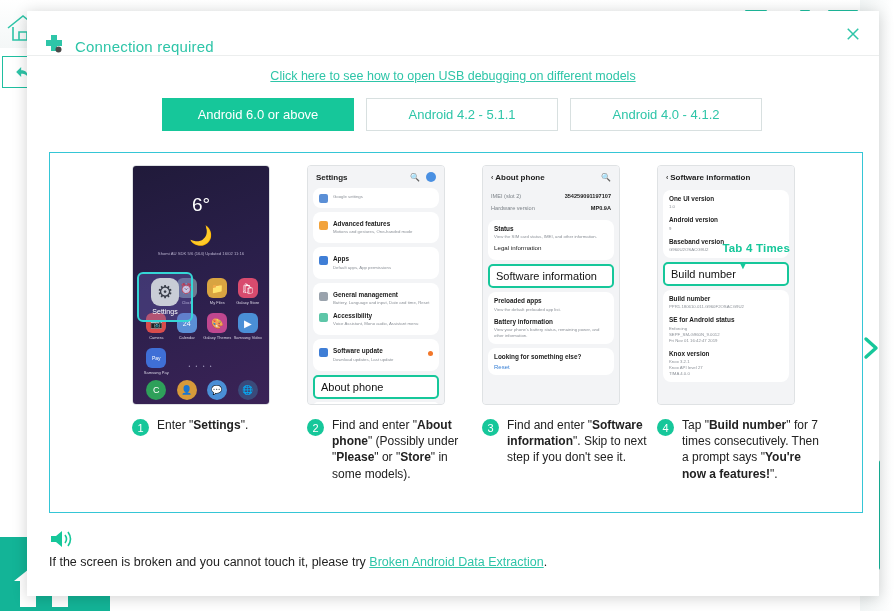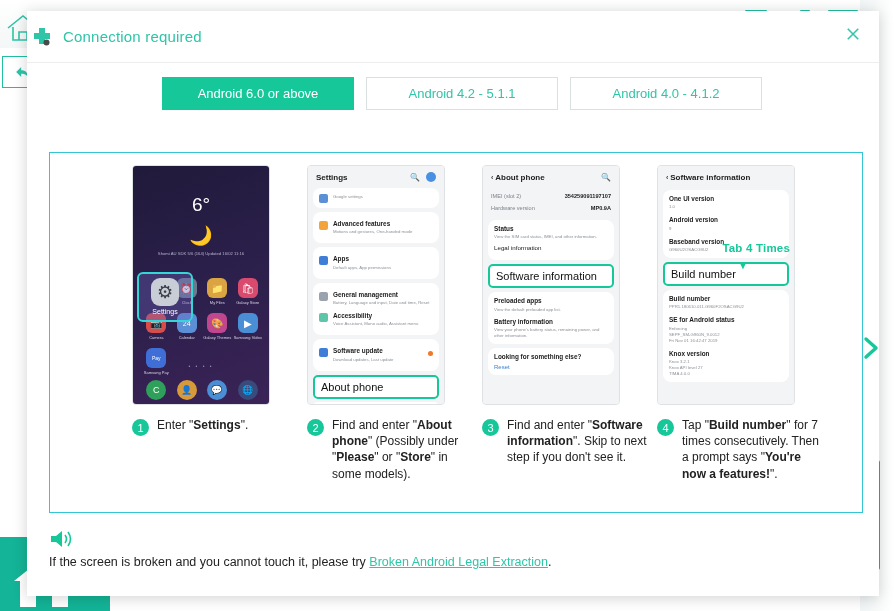--- a/index.html
+++ b/index.html
@@ -43,22 +43,22 @@
   }
 
   
   .dialog {
     position: absolute; left: 27px; top: 11px;
     width: 852px; height: 585px;
     background: #ffffff;
     box-shadow: 0 2px 14px rgba(0,0,0,0.18);
   }
   .titlebar {
-    position: relative; height: 52px; border-bottom: 1px solid #eceeee;
-    display: flex; align-items: center; padding: 0 10px 0 4px;
+    position: relative; height: 45px; border-bottom: 1px solid #eceeee;
+    display: flex; align-items: flex-end; padding: 0 10px 0 16px;
   }
   .title-icon { width: 22px; height: 22px; flex: 0 0 22px; margin-right: 10px; }
   .title-text { color: #2ec5a8; font-size: 15px; letter-spacing: .2px; }
   .title-close {
     position: absolute; right: 14px; top: 11px;
     width: 24px; height: 24px; cursor: pointer;
     display: flex; align-items: center; justify-content: center;
   }
 
   .headline {
@@ -230,20 +230,23 @@
         </svg>
       </span>
       <span class="title-text">Connection required</span>
       <span class="title-close">
         <svg viewBox="0 0 24 24" width="18" height="18" aria-hidden="true">
           <path d="M5 5 L19 19 M19 5 L5 19" stroke="#2ec5a8" stroke-width="2" fill="none"></path>
         </svg>
       </span>
     </div>
 
+    <div class="sublink-row">
+      <span class="sublink">Click here to see how to open USB debugging on different models</span>
+    </div>
 
     <div class="tabs">
       <div class="tab active">Android 6.0 or above</div>
       <div class="tab">Android 4.2 - 5.1.1</div>
       <div class="tab">Android 4.0 - 4.1.2</div>
     </div>
 
     <div class="panel">
       <div class="steps">
 
@@ -482,19 +485,19 @@
       <div class="footer-row1">
         <span class="speaker-icon">
           <svg viewBox="0 0 26 24" width="26" height="24" aria-hidden="true">
             <path d="M2 9 H7 L13 4 V20 L7 15 H2 Z" fill="#16c79a"></path>
             <path d="M16 8 Q19 12 16 16" fill="none" stroke="#16c79a" stroke-width="1.6"></path>
             <path d="M19 5 Q24 12 19 19" fill="none" stroke="#16c79a" stroke-width="1.6"></path>
           </svg>
         </span>
       </div>
       <div class="footer-line3">
-        <span>If the screen is broken and you cannot touch it, please try </span><span class="footer-link">Broken Android Legal Extraction</span><span>.</span>
+        <span>If the screen is broken and you cannot touch it, please try </span><span class="footer-link">Broken Android Data Extraction</span><span>.</span>
       </div>
     </div>
 
 
   </div>
 </div>
 
 </body></html>

